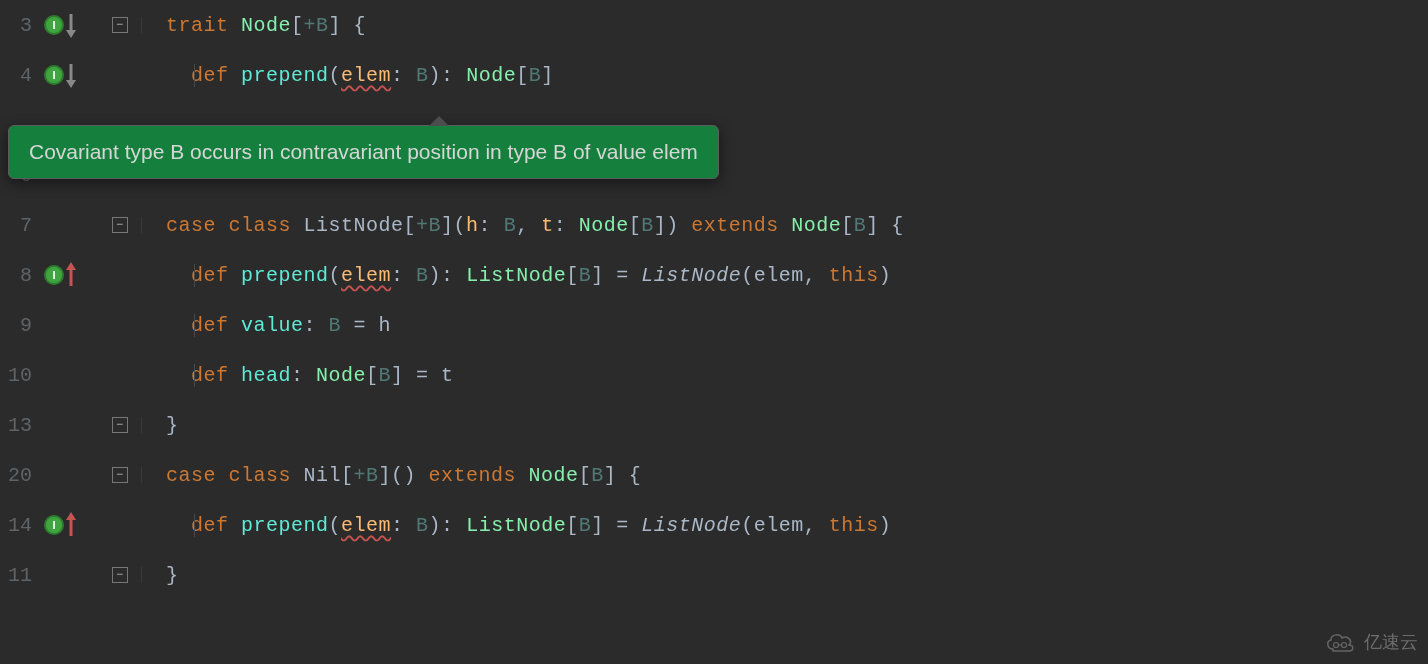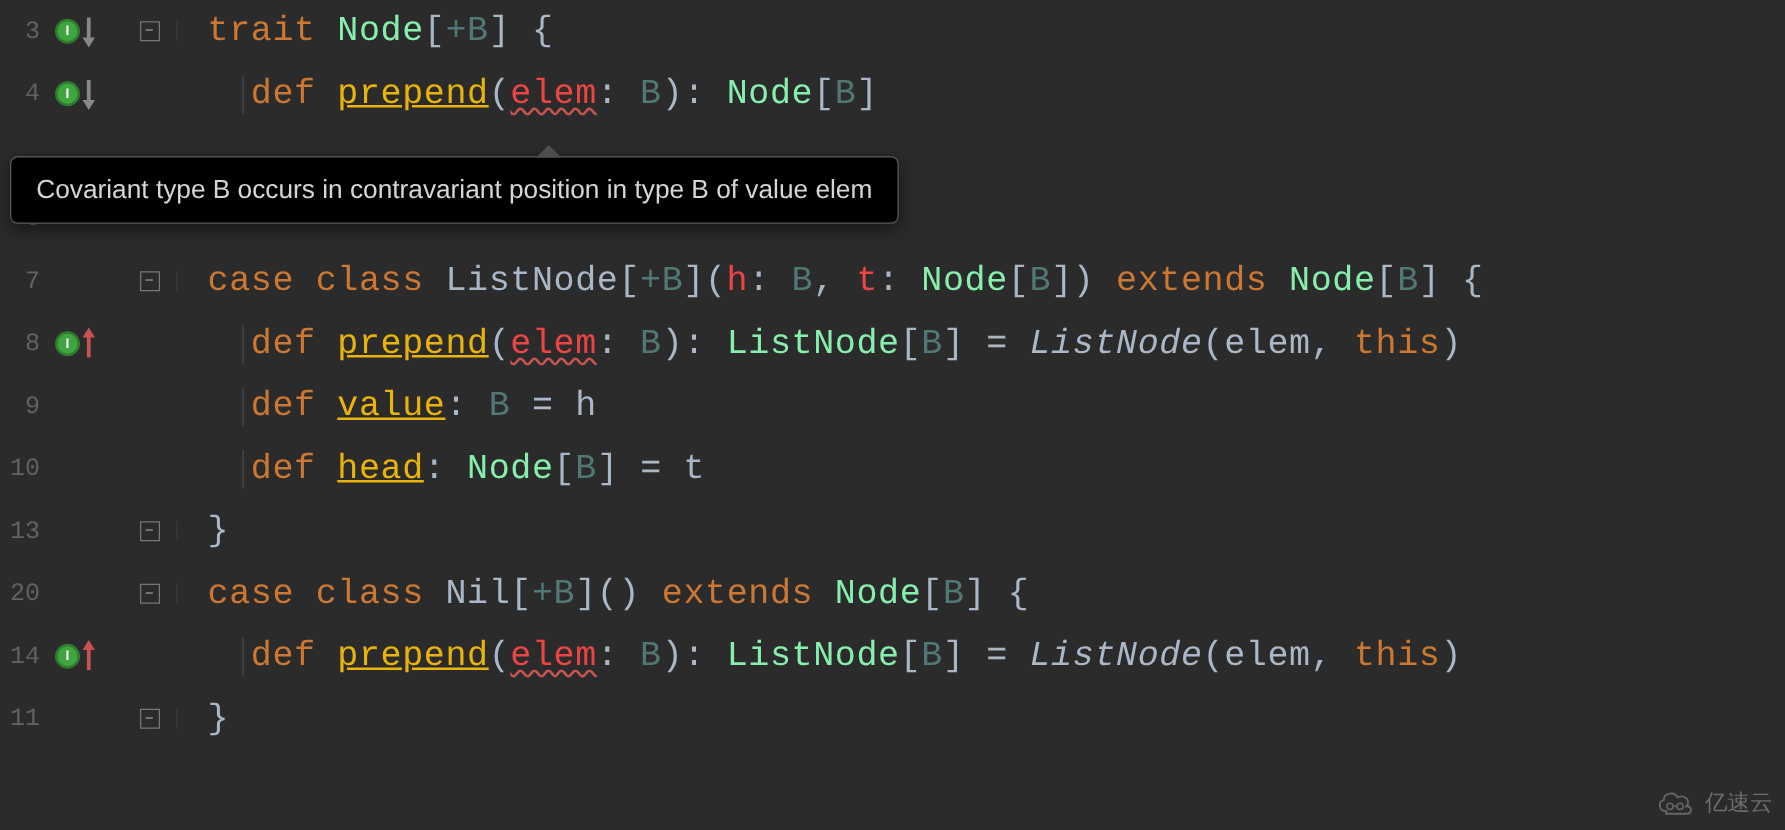--- a/index.html
+++ b/index.html
@@ -67,51 +67,51 @@
     line-height: 12px;
     display: flex;
     align-items: center;
     justify-content: center;
     z-index: 2;
     cursor: pointer;
   }
   .code {
     padding-left: 24px;
     white-space: pre;
-    font-size: 28px;
+    font-size: 20px;
     letter-spacing: 0.5px;
     display: flex;
     align-items: center;
   }
   .indent-guide {
     position: absolute;
     top: 0; bottom: 0;
     width: 1px;
     background: #4a4a4a;
   }
   .kw   { color: #cc7832; }
-  .fn   { color: #eab308; text-decoration: underline; }
+  .fn   { color: #5eead4; }
   .ty   { color: #86efac; }
   .tv   { color: #507874; }
-  .id   { color: #ef4444; }
+  .id   { color: #fdba74; }
   .par  { color: #a9b7c6; }
   .it   { font-style: italic; color: #a9b7c6; }
   .cls  { color: #a9b7c6; }
 
   .err-underline {
     text-decoration: underline wavy #c75450;
     text-decoration-thickness: 2px;
     text-underline-offset: 4px;
   }
 
   .tooltip {
     position: absolute;
     left: 8px;
     top: 125px;
-    background: #000000;
+    background: #15803d;
     border: 1px solid #5a5c5e;
     border-radius: 6px;
     padding: 14px 20px;
     color: #d6d6d6;
     font-family: "Segoe UI", Arial, sans-serif;
     font-size: 21px;
     z-index: 100;
     box-shadow: 0 4px 14px rgba(0,0,0,0.5);
   }
   .tooltip::before {

